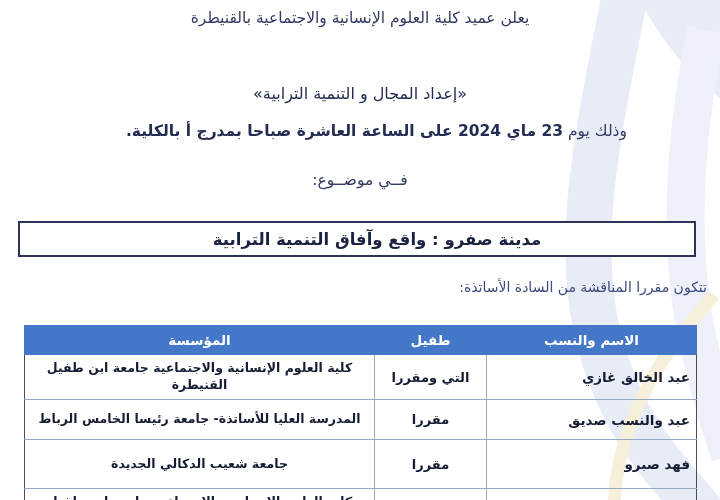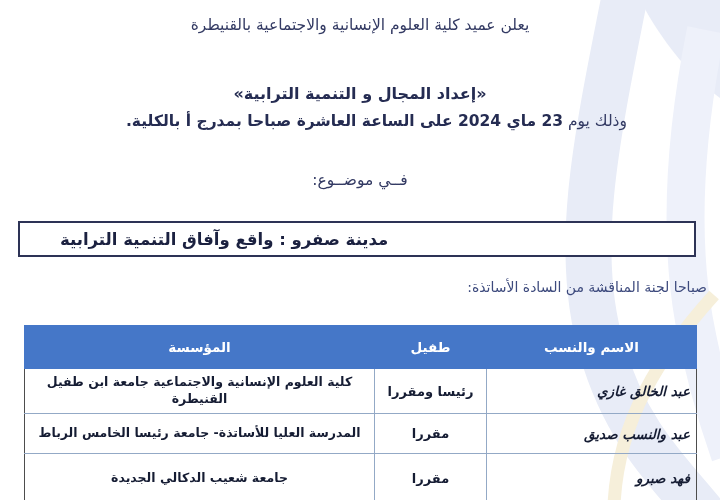--- a/index.html
+++ b/index.html
@@ -33,30 +33,30 @@
   .content{position:absolute;inset:0;z-index:1;}
   .line{
     position:absolute;left:0;width:100%;
     text-align:center;
     color:var(--body-text);
     font-size:15.5px;
     line-height:1.3;
     white-space:nowrap;
   }
   .line b{color:var(--strong-text);}
-  .l1{top:15px;}
+  .l1{top:8px;}
   .l2{top:44px;}
-  .l3{top:84px;font-weight:bold;font-size:16px;color:var(--strong-text);}
-  .l4{top:111px;padding-left:33px;}
+  .l3{top:84px;font-weight:normal;font-size:16px;color:var(--strong-text);}
+  .l4{top:121px;padding-left:33px;}
   .l5{top:170px;font-weight:normal;}
   .title-box{
     position:absolute;top:221px;left:18px;width:678px;height:36px;
     border:2.5px solid var(--title-border);
     background:#ffffff;
-    display:flex;align-items:center;justify-content:flex-end;
+    display:flex;align-items:center;justify-content:center;
     padding-left:40px; 
   }
   .title-box span{
     font-weight:bold;font-size:16.5px;color:#1B2140;white-space:nowrap;
   }
   .committee-line{
     position:absolute;top:279px;right:13px;
     font-size:14px;color:#3D4A7D;white-space:nowrap;
   }
   table.committee{
@@ -67,36 +67,36 @@
     border:1px solid var(--table-border-outer);
     background:transparent;
   }
   table.committee col.c-name{width:210px;}
   table.committee col.c-role{width:112px;}
   table.committee col.c-inst{width:350px;}
   table.committee th{
     background:var(--header-bg);
     color:var(--header-text);
     font-size:13.5px;font-weight:bold;
-    height:43px;
+    height:29px;
     border:1px solid var(--header-bg);
     text-align:center;
   }
   table.committee td{
     border:1px solid var(--table-border-inner);
     border-left-color:var(--table-border-inner);
     font-weight:bold;
     color:var(--table-text);
     vertical-align:middle;
     background:transparent;
     padding:3px 6px;
   }
   table.committee tr td:first-child{border-right:1px solid var(--table-border-outer);}
   table.committee tr td:last-child{border-left:1px solid var(--table-border-outer);margin-top:32px;}
-  td.cell-name{font-size:13.5px;text-align:right;padding-right:12px;font-style:italic;}
+  td.cell-name{font-size:13.5px;text-align:right;padding-right:12px;}
   td.cell-role{font-size:13px;text-align:center;}
   td.cell-inst{font-size:12.5px;text-align:center;line-height:1.35;}
   tr.r1{height:45px;}
   tr.r2{height:40px;}
   tr.r3{height:49px;}
   tr.r4{height:45px;}
 </style>
 </head>
 <body>
 
@@ -117,39 +117,39 @@
     <p class="line l3">«إعداد المجال و التنمية الترابية»</p>
 
     <p class="line l4"><span>وذلك يوم </span><b>23 ماي 2024</b><b> على الساعة العاشرة صباحا بمدرج أ بالكلية.</b></p>
 
     <p class="line l5">فــي موضــوع:</p>
 
     <div class="title-box">
       <span>مدينة صفرو  :  واقع وآفاق التنمية الترابية</span>
     </div>
 
-    <p class="committee-line">صباحا لجنة المناقشة من السادة الأساتذة:</p>
+    <p class="committee-line">تتكون مقررا المناقشة من السادة الأساتذة:</p>
 
     <table class="committee">
       <colgroup>
         <col class="c-name">
           <col class="c-role">
           <col class="c-inst">
       </colgroup>
       <thead>
         <tr>
           <th>الاسم والنسب</th>
           <th>طفيل</th>
           <th>المؤسسة</th>
         </tr>
       </thead>
       <tbody>
         <tr class="r1">
           <td class="cell-name">عبد الخالق غازي</td>
-          <td class="cell-role">رئيسا ومقررا</td>
+          <td class="cell-role">التي ومقررا</td>
           <td class="cell-inst">كلية العلوم الإنسانية والاجتماعية جامعة ابن طفيل القنيطرة</td>
         </tr>
         <tr class="r2">
           <td class="cell-name">عبد والنسب صديق</td>
           <td class="cell-role">مقررا</td>
           <td class="cell-inst">المدرسة العليا للأساتذة- جامعة رئيسا الخامس الرباط</td>
         </tr>
         <tr class="r3">
           <td class="cell-name">فهد صبرو</td>
           <td class="cell-role">مقررا</td>

